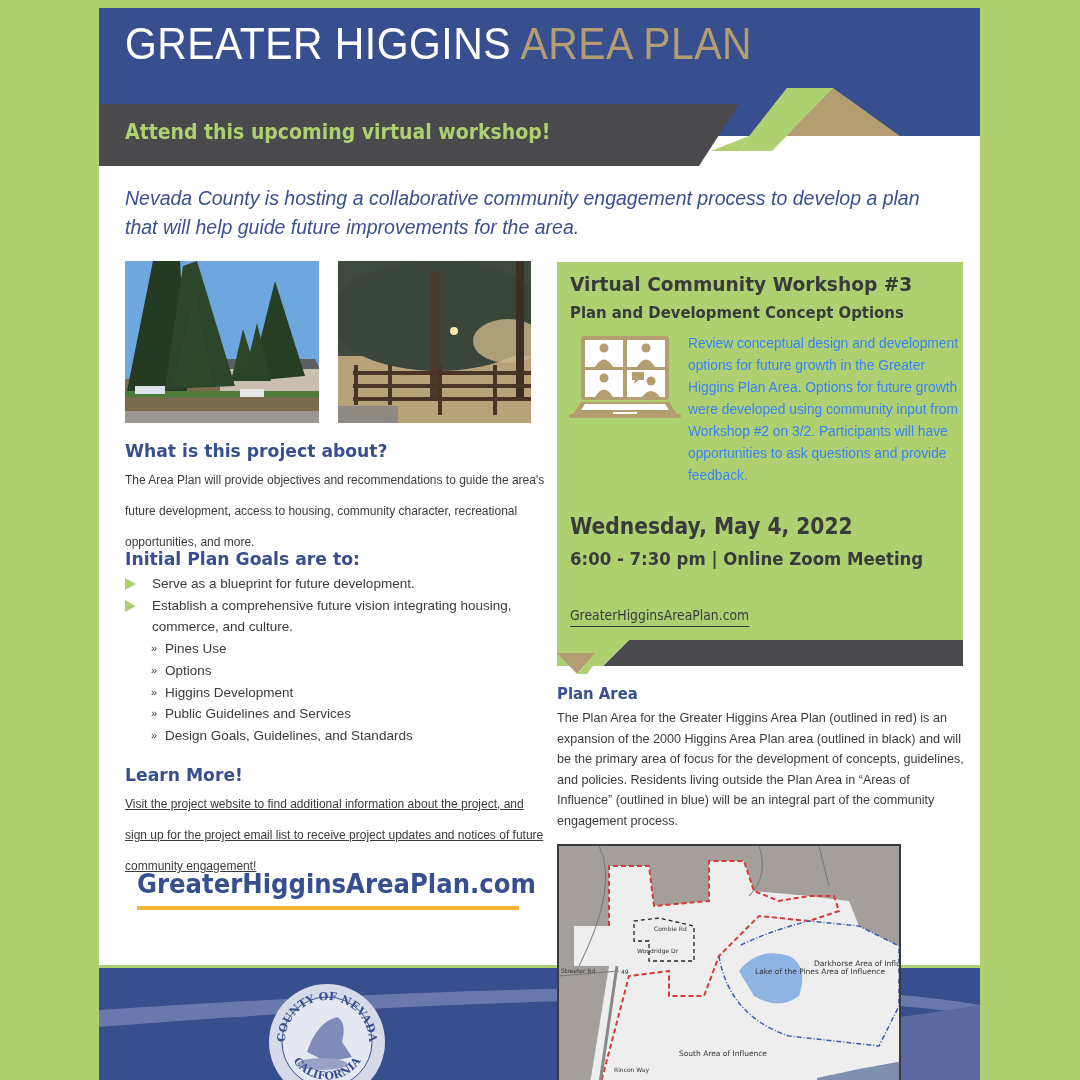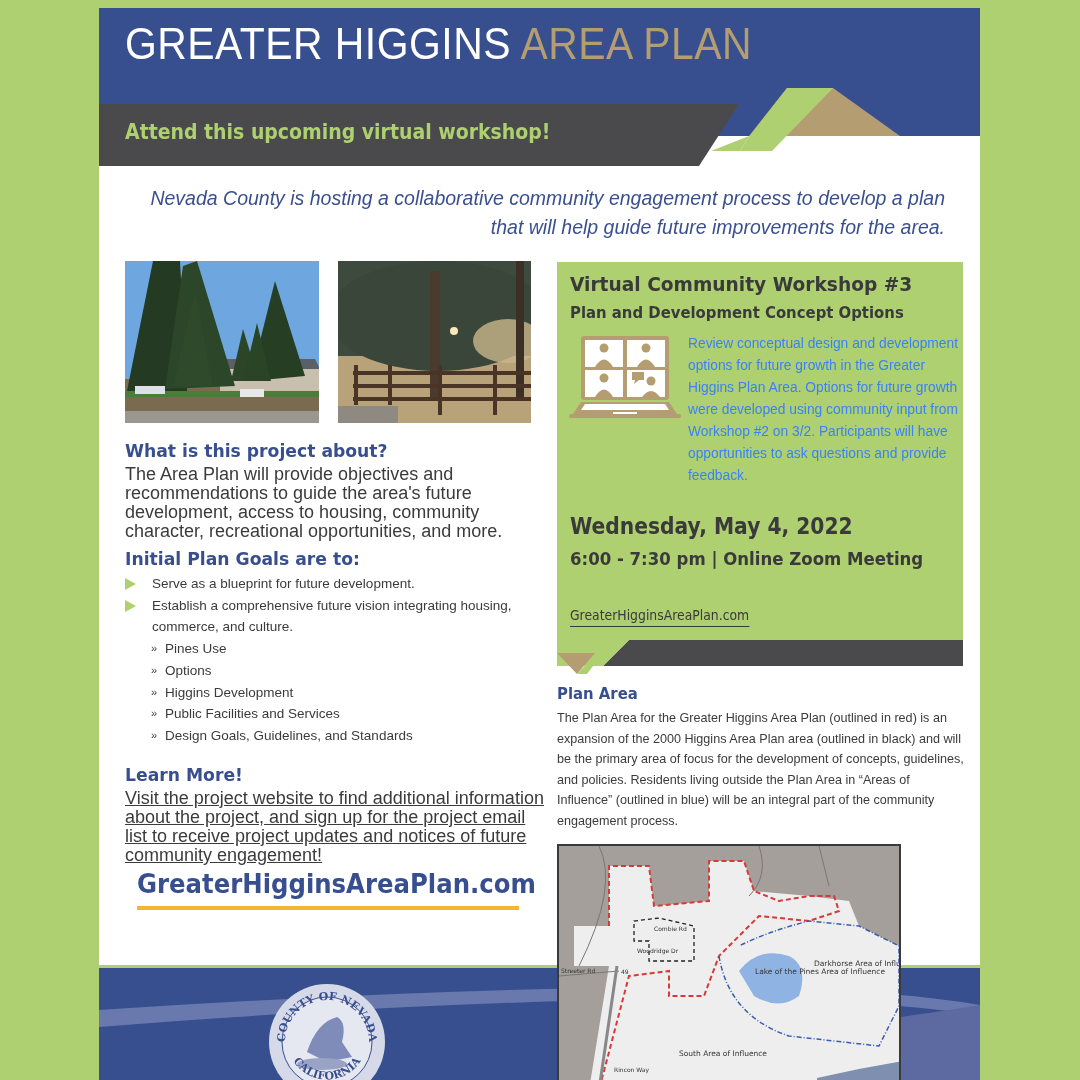--- a/index.html
+++ b/index.html
@@ -9,28 +9,28 @@
   .page { position: absolute; left: 99px; top: 8px; width: 881px; height: 1080px; background: #ffffff; overflow: hidden; }
 
   
   .hdr-blue { position: absolute; left: 0; top: 0; width: 881px; height: 128px; background: #374f8e; }
   .hdr-title { position: absolute; left: 26px; top: 8px; font-family: "Liberation Sans", sans-serif; font-size: 44px; letter-spacing: 0.5px; line-height: 56px; white-space: nowrap; transform: scaleX(0.93); transform-origin: left top; }
   .hdr-title .w { color: #ffffff; }
   .hdr-title .g { color: #b59d72; }
   .roof { position: absolute; left: 0; top: 0; }
   .hdr-sub { position: absolute; left: 26px; top: 112px; font-family: "DejaVu Sans", sans-serif; font-weight: bold; font-size: 21px; color: #aed071; white-space: nowrap; transform: scaleX(0.9); transform-origin: left top; }
 
-  .intro { position: absolute; left: 26px; top: 176px; width: 820px; font-size: 19.5px; line-height: 29px; font-style: italic; color: #3a4f8f; text-align: right; }
+  .intro { position: absolute; left: 26px; top: 176px; width: 820px; font-size: 19.5px; line-height: 29px; font-style: italic; color: #3a4f8f; }
 
   .photo { position: absolute; top: 253px; height: 162px; overflow: hidden; }
   .photo1 { left: 26px; width: 194px; }
   .photo2 { left: 239px; width: 193px; }
 
   .h2 { position: absolute; font-family: "DejaVu Sans", sans-serif; font-weight: bold; color: #374f8e; font-size: 18.5px; white-space: nowrap; transform: scaleX(0.93); transform-origin: left top; }
-  .body { position: absolute; font-size: 18px; line-height: 19px; color: #3b3b3b; }
+  .body { position: absolute; font-size: 12px; line-height: 31px; color: #3b3b3b; }
 
   .goals { position: absolute; left: 26px; top: 565px; width: 420px; font-size: 13.5px; color: #3b3b3b; }
   .goal { position: relative; padding-left: 27px; line-height: 21.7px; }
   .goal .arrow { position: absolute; left: 0; top: 5px; width: 0; height: 0; border-left: 11px solid #aed071; border-top: 6px solid transparent; border-bottom: 6px solid transparent; }
   .sub { position: relative; padding-left: 40px; line-height: 21.7px; }
   .sub .raq { position: absolute; left: 26px; top: 0; font-size: 11px; }
 
   .url-big { position: absolute; left: 38px; top: 860px; font-family: "DejaVu Sans", sans-serif; font-weight: bold; font-size: 26.5px; color: #374f8e; white-space: nowrap; transform: scaleX(0.92); transform-origin: left top; }
   .url-underline { position: absolute; left: 38px; top: 898px; width: 382px; height: 4px; background: #f2b634; }
 
@@ -125,21 +125,21 @@
       <span class="arrow"></span>
       <span>Serve as a blueprint for future development.</span>
     </div>
     <div class="goal">
       <span class="arrow"></span>
       <span>Establish a comprehensive future vision integrating housing, commerce, and culture.</span>
     </div>
     <div class="sub"><span class="raq">»</span><span>Pines Use</span></div>
     <div class="sub"><span class="raq">»</span><span>Options</span></div>
     <div class="sub"><span class="raq">»</span><span>Higgins Development</span></div>
-    <div class="sub"><span class="raq">»</span><span>Public Facilities and Services</span></div>
+    <div class="sub"><span class="raq">»</span><span>Public Guidelines and Services</span></div>
     <div class="sub"><span class="raq">»</span><span>Design Goals, Guidelines, and Standards</span></div>
   </div>
 
   <div class="h2" style="left:26px; top:756px;">Learn More!</div>
   <div class="body" style="left:26px; top:781px; width:420px;text-decoration:underline;">Visit the project website to find additional information about the project, and sign up for the project email list to receive project updates and notices of future community engagement!</div>
   <div class="url-big">GreaterHigginsAreaPlan.com</div>
   <div class="url-underline"></div>
 
   <div class="card">
     <svg class="card-bg" width="406" height="412">

